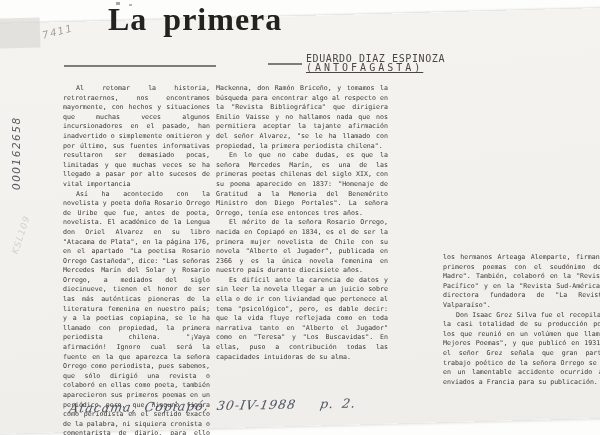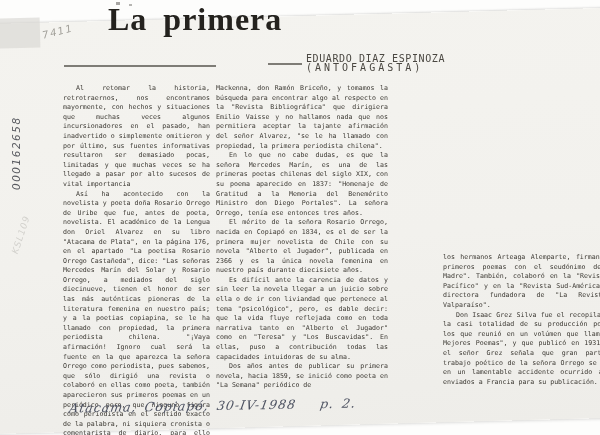--- a/index.html
+++ b/index.html
@@ -61,21 +61,21 @@
     position: absolute;
     left: 306px;
     top: 54px;
     width: 110px;
     text-align: center;
     color: #4a4741;
     font-size: 10px;
     line-height: 9px;
   }
   .byline-name { letter-spacing: 0.6px; white-space: nowrap; }
-  .byline-place { letter-spacing: 3px; white-space: nowrap; }
+  .byline-place { letter-spacing: 3px; white-space: nowrap; text-decoration: underline; }
 
   .col {
     position: absolute;
     color: #3c3933;
     font-size: 6.6px;
     line-height: 9.6px;
     text-align: justify;
   }
   .col1 { left: 63px;  top: 84px;  width: 147px; }
   .col2 { left: 216px; top: 84px;  width: 172px; }
@@ -161,21 +161,20 @@
     <div class="col col1">
       <p class="para indent">Al retomar la historia, retrotraernos, nos encontramos mayormente, con hechos y situaciones que muchas veces algunos incursionadores en el pasado, han inadvertido o simplemente omitieron y por último, sus fuentes informativas resultaron ser demasiado pocas, limitadas y que muchas veces se ha llegado a pasar por alto sucesos de vital importancia</p>
       <p class="para indent">Así ha acontecido con la novelista y poeta doña Rosario Orrego de Uribe que fue, antes de poeta, novelista. El académico de la Lengua don Oriel Alvarez en su libro "Atacama de Plata", en la página 176, en el apartado "La poetisa Rosario Orrego Castañeda", dice: "Las señoras Mercedes Marín del Solar y Rosario Orrego, a mediados del siglo diecinueve, tienen el honor de ser las más auténticas pioneras de la literatura femenina en nuestro país; y a la poetias copiapina, se le ha llamado con propiedad, la primera periodista chilena. "¡Vaya afirmación! Ignoro cual será la fuente en la que aparezca la señora Orrego como periodista, pues sabemos, que sólo dirigió una revista o colaboró en ellas como poeta, también aparecieron sus primeros poemas en un periódico pero, que ninguno figura como periodista en el sentido exacto de la palabra, ni siquiera cronista o comentarista de diario, para ello revisamos a don José Toribio Medina, Don Benjamín Vicuña</p>
     </div>
 
     <div class="col col2">
       <p class="para">Mackenna, don Ramón Briceño, y tomamos la búsqueda para encontrar algo al respecto en la "Revista Bibliográfica" que dirigiera Emilio Vaisse y no hallamos nada que nos permitiera aceptar la tajante afirmación del señor Alvarez, "se le ha llamado con propiedad, la primera periodista chilena".</p>
       <p class="para indent">En lo que no cabe dudas, es que la señora Mercedes Marín, es una de las primeras poetas chilenas del siglo XIX, con su poema aparecido en 1837: "Homenaje de Gratitud a la Memoria del Benemérito Ministro don Diego Portales".  La señora Orrego, tenía ese entonces tres años.</p>
       <p class="para indent">El mérito de la señora Rosario Orrego, nacida en Copiapó en 1834, es el de ser la primera mujer novelista de Chile con su novela "Alberto el Jugador", publicada en 2366 y es la única novela femenina en nuestro país durante diecisiete años.</p>
       <p class="para indent">Es difícil ante la carencia de datos y sin leer la novela llegar a un juicio sobre ella o de ir con liviandad que pertenece al tema "psicológico", pero, es dable decir: que la vida fluye reflejada como en toda narrativa tanto en "Alberto el Jugador" como en "Teresa" y "Los Buscavidas". En ellas, puso a contribución todas las capacidades intuidoras de su alma.</p>
-      <p class="para indent">Dos años antes de publicar su primera novela, hacia 1859, se inició como poeta en "La Semana" periódico de</p>
     </div>
 
     <div class="col col3">
       <p class="para">los hermanos Arteaga Alemparte, firmando sus primeros poemas con el seudónimo de "Una Madre".  También, colaboró en la "Revista del Pacífico" y en la "Revista Sud-América".  Fue directora fundadora de "La Revista de Valparaíso".</p>
       <p class="para indent">Don Isaac Grez Silva fue el recopilador de la casi totalidad de su producción poética, los que reunió en un volúmen que llamó "Sus Mejores Poemas", y que publicó en 1931.  Allí el señor Grez señala que gran parte del trabajo poético de la señora Orrego se perdió en un lamentable accidente ocurrido al ser enviados a Francia para su publicación.</p>
     </div>
 
     <div class="handnote">
       <span>Atacama, Copiapó, 30-IV-1988</span>
       <span class="pagenote">p. 2.</span>

